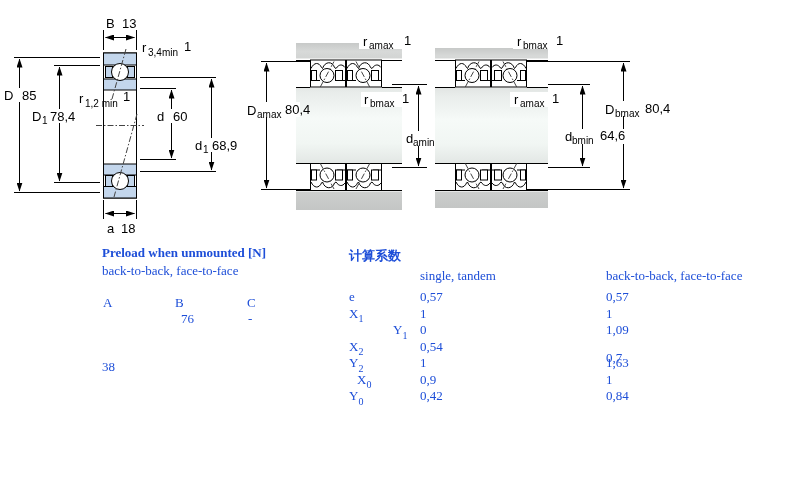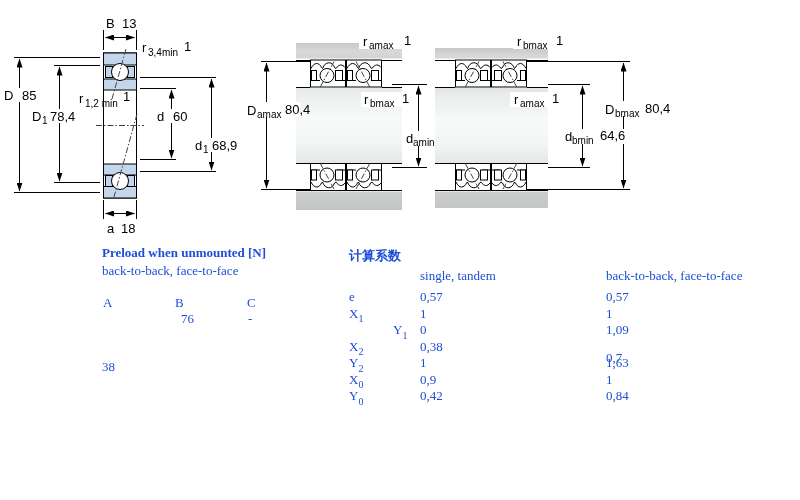--- a/index.html
+++ b/index.html
@@ -219,30 +219,30 @@
     <span class="abs" style="left:71px;">1</span>
     <span class="abs" style="left:257px;">1</span>
   </div>
   <div class="abs" style="left:0;top:75px;width:430px;">
     <span class="abs" style="left:0;margin-left:44px;"><span>Y</span><sub class="s">1</sub></span>
     <span class="abs" style="left:71px;">0</span>
     <span class="abs" style="left:257px;">1,09</span>
   </div>
   <div class="abs" style="left:0;top:91.5px;width:430px;">
     <span class="abs" style="left:0;"><span>X</span><sub class="s">2</sub></span>
-    <span class="abs" style="left:71px;">0,38</span>
+    <span class="abs" style="left:71px;">0,54</span>
     <span class="abs" style="left:257px;margin-top:11px;">0,7</span>
   </div>
   <div class="abs" style="left:0;top:108px;width:430px;">
     <span class="abs" style="left:0;"><span>Y</span><sub class="s">2</sub></span>
     <span class="abs" style="left:71px;">1</span>
     <span class="abs" style="left:257px;">1,63</span>
   </div>
   <div class="abs" style="left:0;top:124.5px;width:430px;">
-    <span class="abs" style="left:0;"><span>X</span><sub class="s">0</sub></span>
+    <span class="abs" style="left:8px;"><span>X</span><sub class="s">0</sub></span>
     <span class="abs" style="left:71px;">0,9</span>
     <span class="abs" style="left:257px;">1</span>
   </div>
   <div class="abs" style="left:0;top:141px;width:430px;">
     <span class="abs" style="left:0;"><span>Y</span><sub class="s">0</sub></span>
     <span class="abs" style="left:71px;">0,42</span>
     <span class="abs" style="left:257px;">0,84</span>
   </div>
 </div>
 

